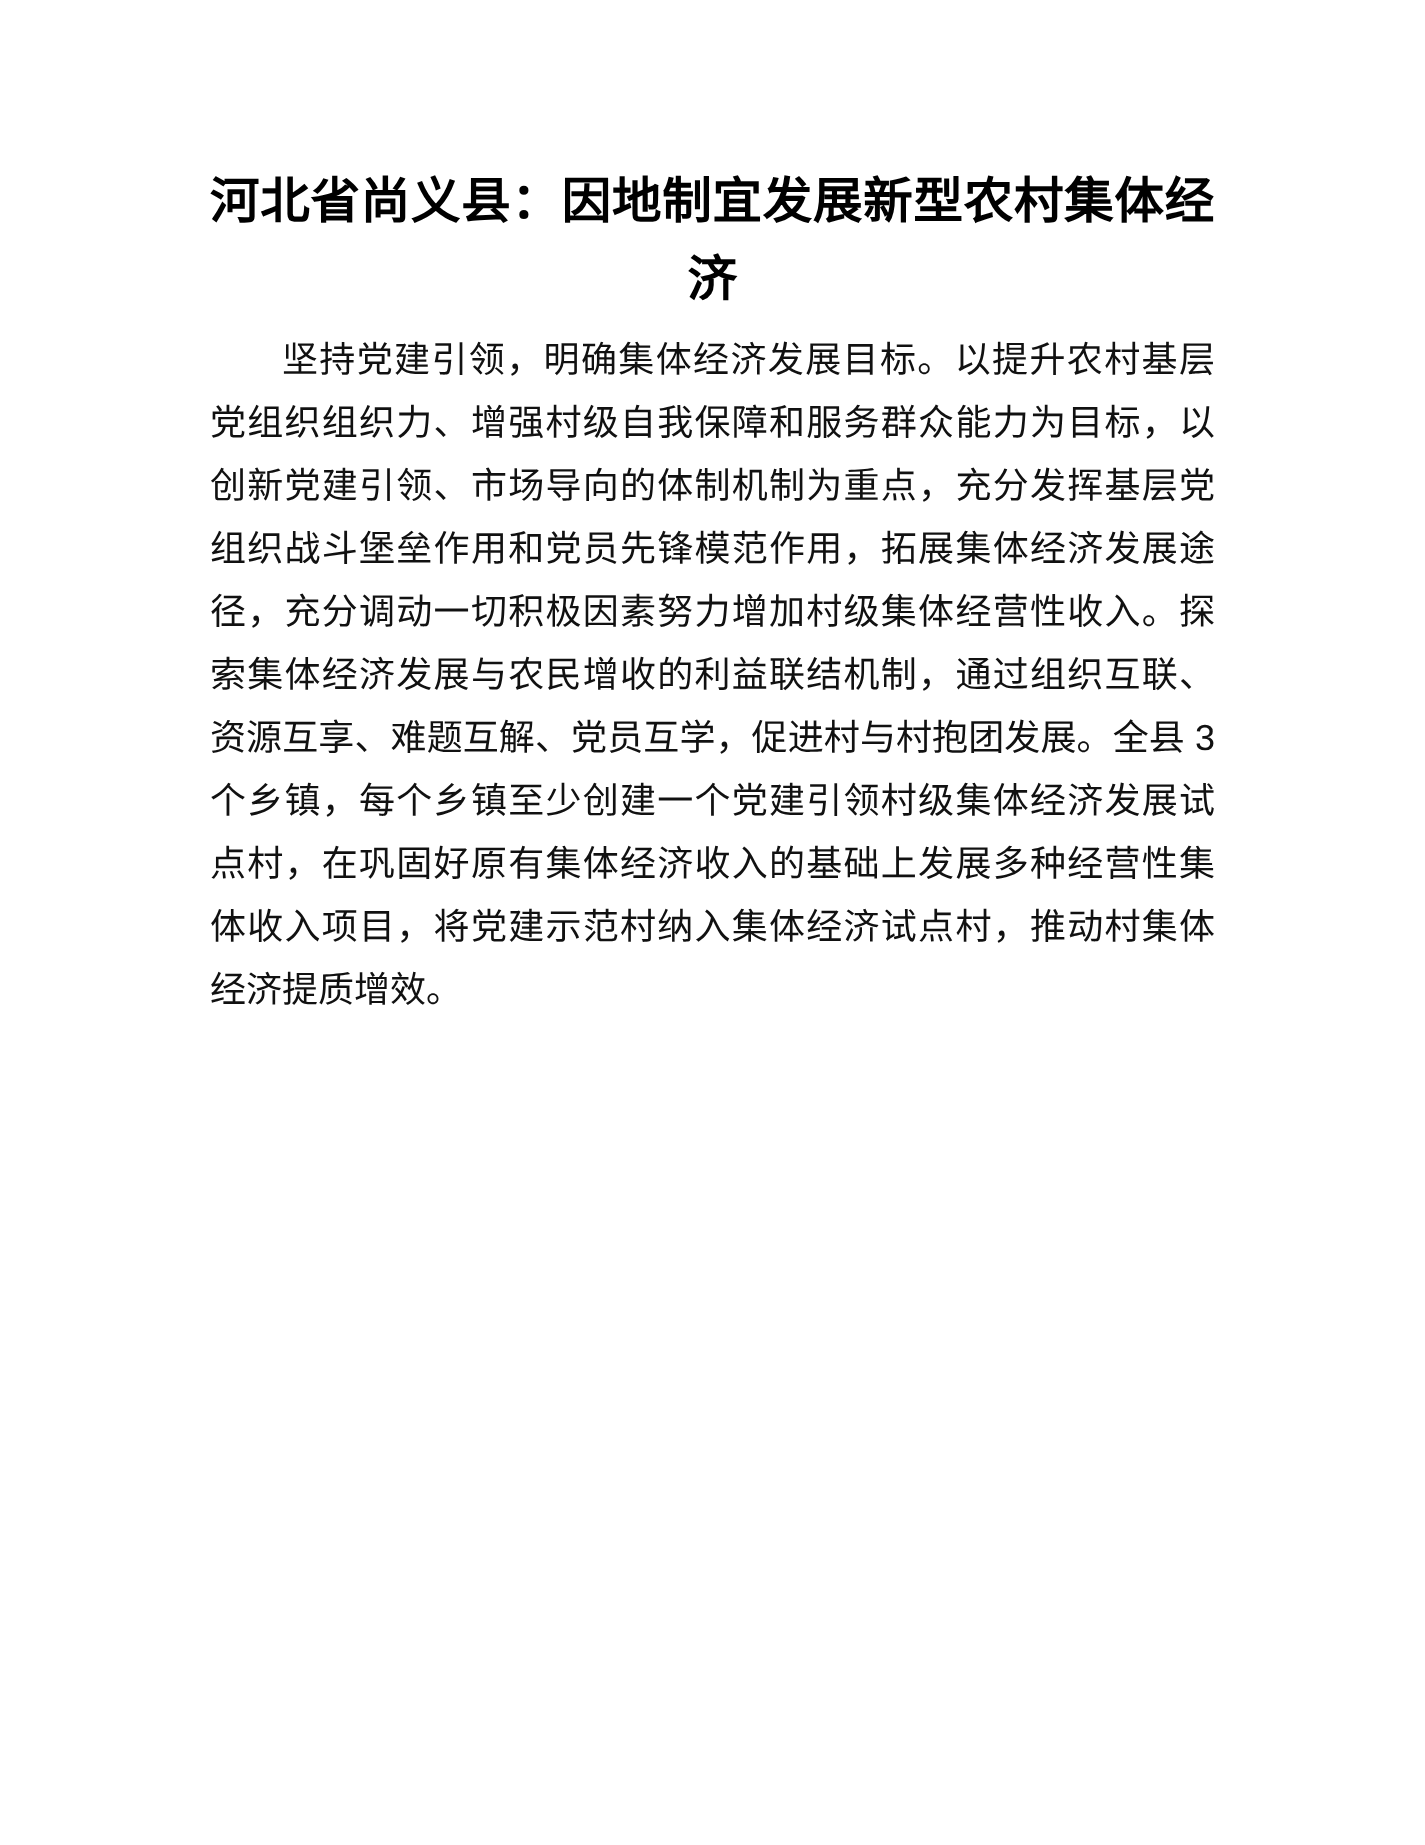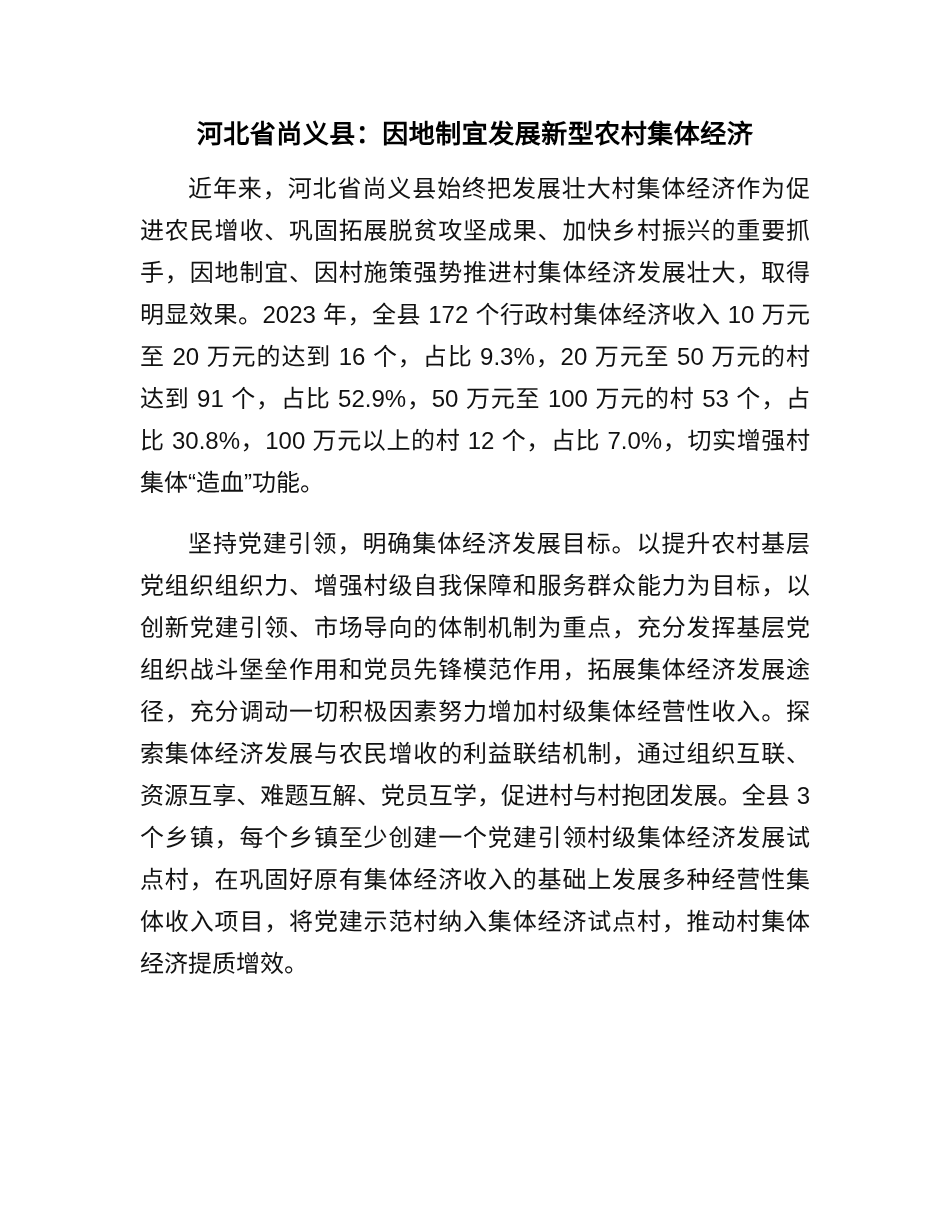--- a/index.html
+++ b/index.html
@@ -17,21 +17,21 @@
   }
   .page {
     box-sizing: border-box;
     width: 950px;
     height: 1230px;
     padding: 108px 140px 0 140px;
     background: #ffffff;
   }
   .doc-title {
     margin: 0 0 8px 0;
-    font-size: 26px;
+    font-size: 33px;
     font-weight: 700;
     line-height: 52px;
     text-align: center;
     color: #000000;
     letter-spacing: 0.5px;
   }
   .doc-paragraph {
     margin: 0 0 19px 0;
     font-size: 24px;
     font-weight: 400;
@@ -42,16 +42,15 @@
     color: #111111;
     word-break: break-all;
   }
 </style>
 </head>
 <body>
 
 <div class="page">
   <h1 class="doc-title">河北省尚义县：因地制宜发展新型农村集体经济</h1>
 
-  <p class="doc-paragraph">近年来，河北省尚义县始终把发展壮大村集体经济作为促进农民增收、巩固拓展脱贫攻坚成果、加快乡村振兴的重要抓手，因地制宜、因村施策强势推进村集体经济发展壮大，取得明显效果。2023 年，全县 172 个行政村集体经济收入 10 万元至 20 万元的达到 16 个，占比 9.3%，20 万元至 50 万元的村达到 91 个，占比 52.9%，50 万元至 100 万元的村 53 个，占比 30.8%，100 万元以上的村 12 个，占比 7.0%，切实增强村集体“造血”功能。</p>
 
   <p class="doc-paragraph">坚持党建引领，明确集体经济发展目标。以提升农村基层党组织组织力、增强村级自我保障和服务群众能力为目标，以创新党建引领、市场导向的体制机制为重点，充分发挥基层党组织战斗堡垒作用和党员先锋模范作用，拓展集体经济发展途径，充分调动一切积极因素努力增加村级集体经营性收入。探索集体经济发展与农民增收的利益联结机制，通过组织互联、资源互享、难题互解、党员互学，促进村与村抱团发展。全县 3 个乡镇，每个乡镇至少创建一个党建引领村级集体经济发展试点村，在巩固好原有集体经济收入的基础上发展多种经营性集体收入项目，将党建示范村纳入集体经济试点村，推动村集体经济提质增效。</p>
 </div>
 
 </body></html>

